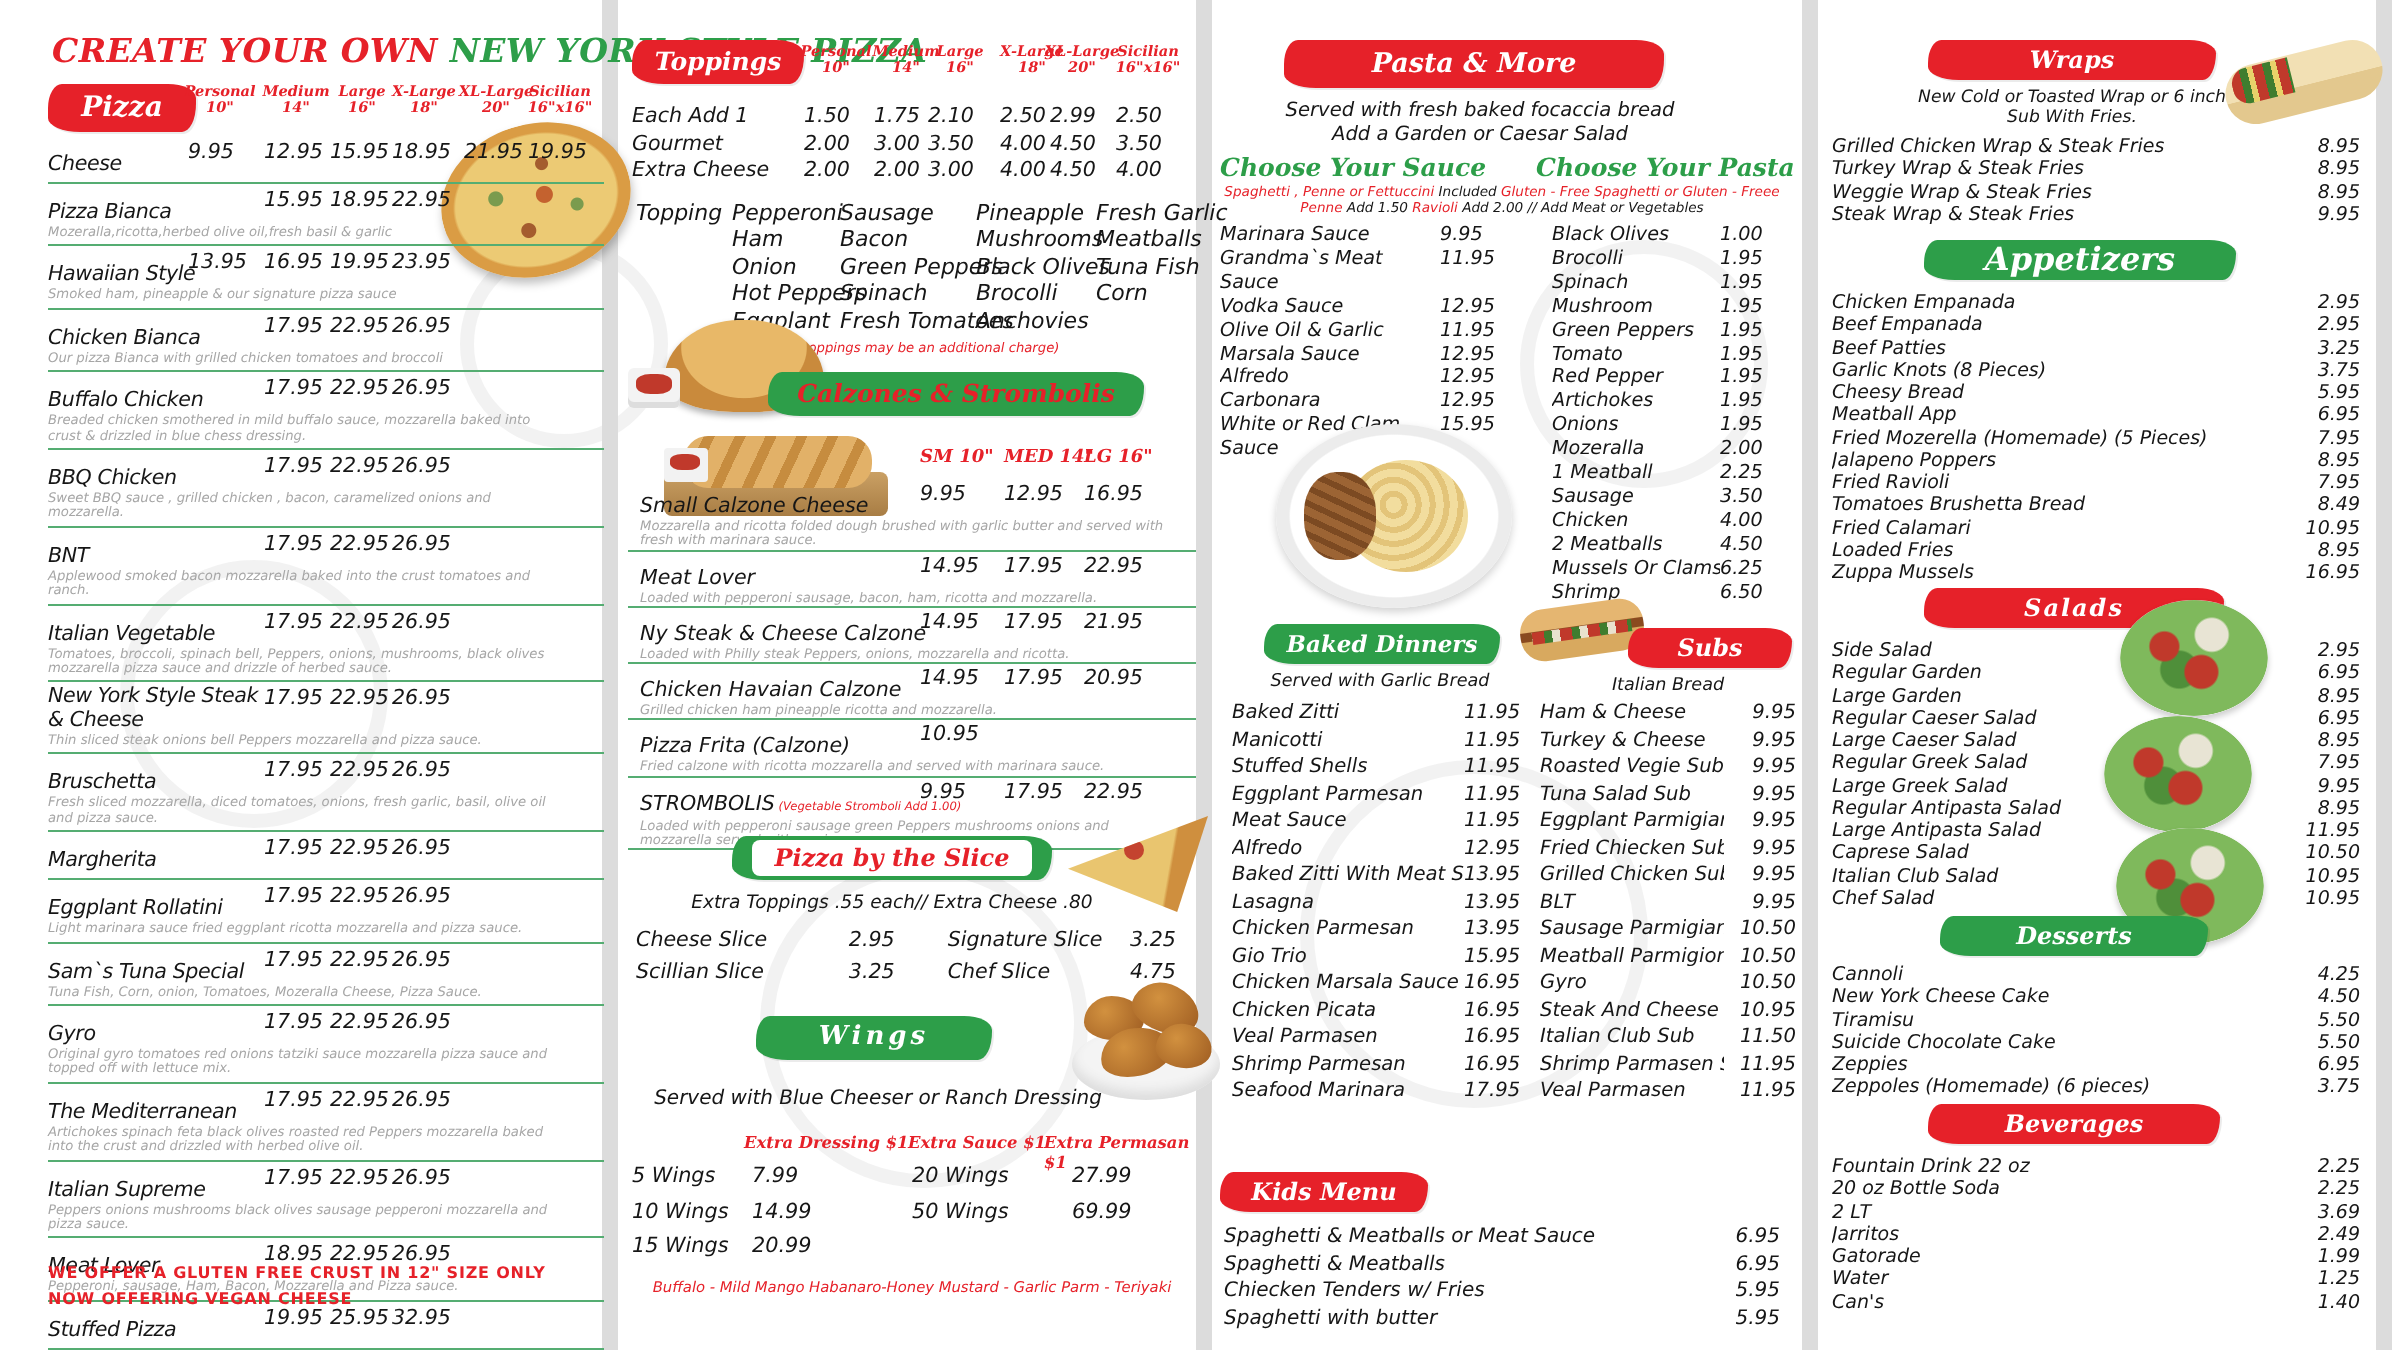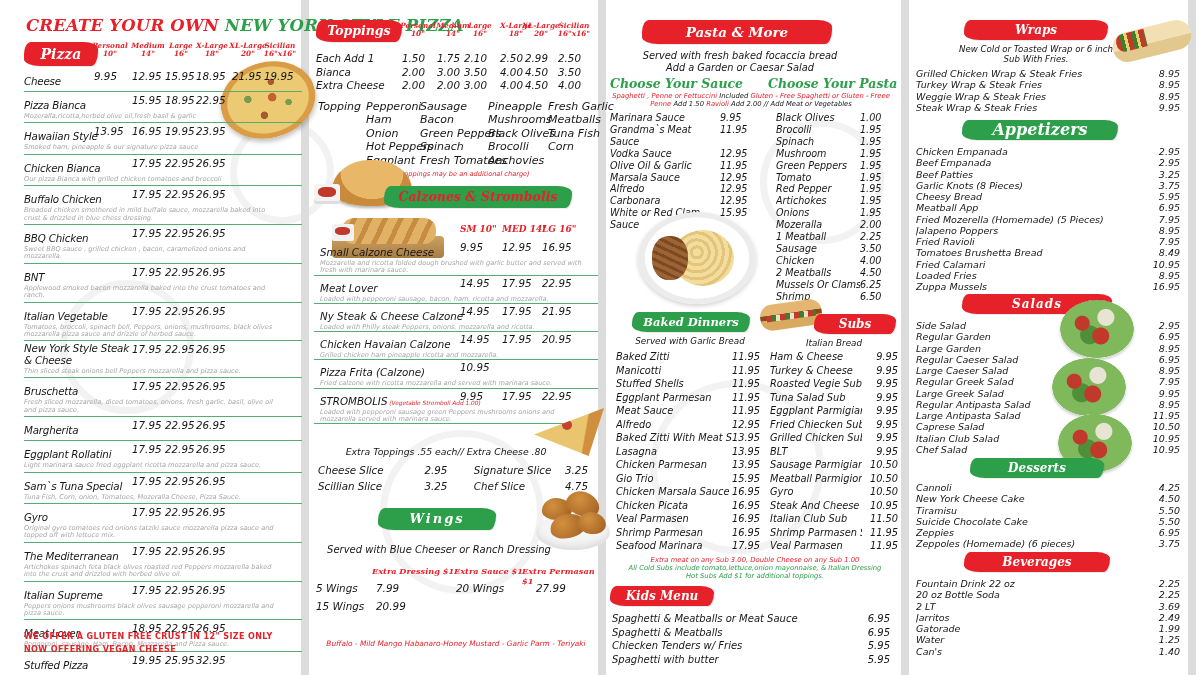--- a/index.html
+++ b/index.html
@@ -235,21 +235,21 @@
       <div class="t-row">
         <span class="t-label">Each Add 1</span>
         <span class="t-price" style="left: 88px;">1.50</span>
         <span class="t-price" style="left: 123px;">1.75</span>
         <span class="t-price" style="left: 150px;">2.10</span>
         <span class="t-price" style="left: 186px;">2.50</span>
         <span class="t-price" style="left: 211px;">2.99</span>
         <span class="t-price" style="left: 244px;">2.50</span>
       </div>
       <div class="t-row">
-        <span class="t-label">Bianca</span>
+        <span class="t-label">Gourmet</span>
         <span class="t-price" style="left: 88px;">2.00</span>
         <span class="t-price" style="left: 123px;">3.00</span>
         <span class="t-price" style="left: 150px;">3.50</span>
         <span class="t-price" style="left: 186px;">4.00</span>
         <span class="t-price" style="left: 211px;">4.50</span>
         <span class="t-price" style="left: 244px;">3.50</span>
       </div>
       <div class="t-row">
         <span class="t-label">Extra Cheese</span>
         <span class="t-price" style="left: 88px;">2.00</span>
@@ -313,20 +313,23 @@
     </div>
   <div id="cz-items" style="position:absolute;left:0;top:240px;width:284px">
       <div class="c-row"><span class="c-name">Small Calzone Cheese</span><span class="c-price" style="left: 146px;">9.95</span><span class="c-price" style="left: 188px;">12.95</span><span class="c-price" style="left: 228px;">16.95</span><div class="c-desc">Mozzarella and ricotta folded dough brushed with garlic butter and served with fresh with marinara sauce.</div></div>
       <div class="c-row"><span class="c-name">Meat Lover</span><span class="c-price" style="left: 146px;">14.95</span><span class="c-price" style="left: 188px;">17.95</span><span class="c-price" style="left: 228px;">22.95</span><div class="c-desc">Loaded with pepperoni sausage, bacon, ham, ricotta and mozzarella.</div></div>
       <div class="c-row"><span class="c-name">Ny Steak &amp; Cheese Calzone</span><span class="c-price" style="left: 146px;">14.95</span><span class="c-price" style="left: 188px;">17.95</span><span class="c-price" style="left: 228px;">21.95</span><div class="c-desc">Loaded with Philly steak Peppers, onions, mozzarella and ricotta.</div></div>
       <div class="c-row"><span class="c-name">Chicken Havaian Calzone</span><span class="c-price" style="left: 146px;">14.95</span><span class="c-price" style="left: 188px;">17.95</span><span class="c-price" style="left: 228px;">20.95</span><div class="c-desc">Grilled chicken ham pineapple ricotta and mozzarella.</div></div>
       <div class="c-row"><span class="c-name">Pizza Frita (Calzone)</span><span class="c-price" style="left: 146px;">10.95</span><div class="c-desc">Fried calzone with ricotta mozzarella and served with marinara sauce.</div></div>
       <div class="c-row"><span class="c-name">STROMBOLIS<span class="c-note"> (Vegetable Stromboli Add 1.00)</span></span><span class="c-price" style="left: 146px;">9.95</span><span class="c-price" style="left: 188px;">17.95</span><span class="c-price" style="left: 228px;">22.95</span><div class="c-desc">Loaded with pepperoni sausage green Peppers mushrooms onions and mozzarella served with marinara sauce.</div></div>
     </div>
 
+  <div class="banner green" style="left:52px;top:418px;width:160px;height:22px;line-height:18px;font-size:12px;padding:0">
+       <span style="display:block;margin:2px 10px;background:#fff;border-radius:4px" class="red-t">Pizza by the Slice</span>
+    </div>
   <div class="photo slice-photo">
       <i></i>
     </div>
   <div class="subtitle" style="position:absolute;left:0;top:446px;width:264px;font-size:9.3px">Extra Toppings .55 each// Extra Cheese .80</div>
   <div id="sl-rows" style="position:absolute;left:4px;top:462px;width:276px">
       <div class="sl-row">
         <span class="sl-n1">Cheese Slice</span>
         <span class="sl-p1">2.95</span>
         <span class="sl-n2">Signature Slice</span>
         <span class="sl-p2">3.25</span>
@@ -354,20 +357,26 @@
       <span style="position: absolute; left: 208px;">Extra Permasan $1</span>
     </div>
   <div id="wg-rows" style="position:absolute;left:2px;top:580px;width:280px">
       <div class="w-row">
         <span class="w-c1">5 Wings</span>
         <span class="w-c2">7.99</span>
         <span class="w-c3">20 Wings</span>
         <span class="w-c4">27.99</span>
       </div>
       <div class="w-row">
+        <span class="w-c1">10 Wings</span>
+        <span class="w-c2">14.99</span>
+        <span class="w-c3">50 Wings</span>
+        <span class="w-c4">69.99</span>
+      </div>
+      <div class="w-row">
         <span class="w-c1">15 Wings</span>
         <span class="w-c2">20.99</span>
         <span class="w-c3"></span>
         <span class="w-c4"></span>
       </div>
     </div>
   <div class="note-s red-t" style="position:absolute;left:0;top:640px;width:284px;font-size:7.4px">Buffalo - Mild Mango Habanaro-Honey Mustard - Garlic Parm - Teriyaki</div>
 </div>
 
 <div class="col" id="col3">
@@ -610,25 +619,20 @@
       <div class="mi bd-row">
         <span class="n">Shrimp Parmasen Sub</span>
         <span class="p" style="text-align: right;">11.95</span>
       </div>
       <div class="mi bd-row">
         <span class="n">Veal Parmasen</span>
         <span class="p" style="text-align: right;">11.95</span>
       </div>
     </div>
 
-  <div id="sb-notes" style="position:absolute;left:0;top:556px;width:290px">
-      <div class="note-s red-t">Extra meat on any Sub 3.00, Double Cheese on any Sub 1.00</div>
-      <div class="note-s green-t">All Cold Subs include tomato,lettuce,onion mayonnaise, &amp; Italian Dressing</div>
-      <div class="note-s green-t">Hot Subs Add $1 for additional toppings.</div>
-    </div>
 
   <div class="banner red" style="left:0;top:586px;width:104px;height:20px;line-height:20px;font-size:12px">Kids Menu</div>
   <div id="kd-items" class="list" style="left:2px;top:612px;width:278px">
       <div class="mi kid-row">
         <span class="n">Spaghetti &amp; Meatballs or Meat Sauce</span>
         <span class="p">6.95</span>
       </div>
       <div class="mi kid-row">
         <span class="n">Spaghetti &amp; Meatballs</span>
         <span class="p">6.95</span>

